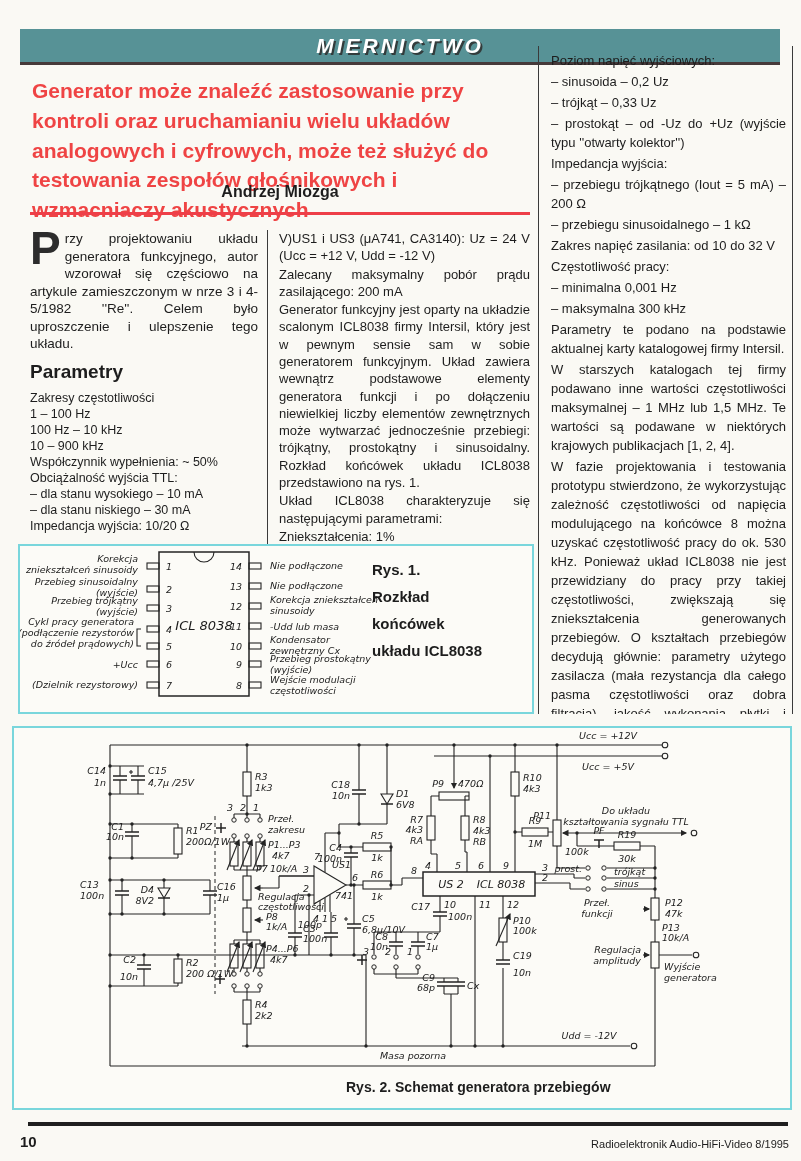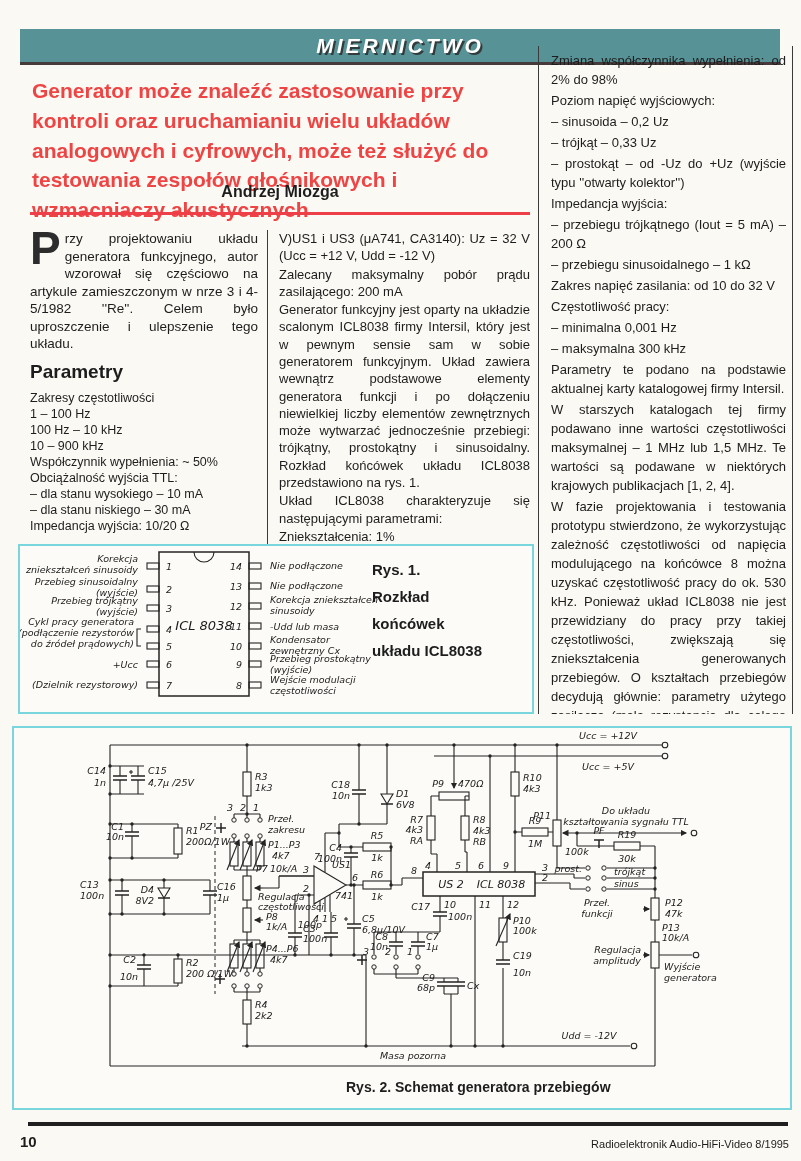--- a/index.html
+++ b/index.html
@@ -77,30 +77,29 @@
     <div class="pline">Współczynnik wypełnienia: ~ 50%</div>
     <div class="pline">Obciążalność wyjścia TTL:</div>
     <div class="pline">– dla stanu wysokiego – 10 mA</div>
     <div class="pline">– dla stanu niskiego – 30 mA</div>
     <div class="pline">Impedancja wyjścia: 10/20 Ω</div>
     
     
   </div>
 
   <div class="abs col2">
-    <p>V)US1 i US3 (μA741, CA3140): Uz = 32 V (Ucc = +12 V, Udd = -12 V)</p>
+    <p>V)US1 i US3 (μA741, CA3140): Uz = 24 V (Ucc = +12 V, Udd = -12 V)</p>
     <p>Zalecany maksymalny pobór prądu zasilającego: 200 mA</p>
     <p>Generator funkcyjny jest oparty na układzie scalonym ICL8038 firmy Intersil, który jest w pewnym sensie sam w sobie generatorem funkcyjnym. Układ zawiera wewnątrz podstawowe elementy generatora funkcji i po dołączeniu niewielkiej liczby elementów zewnętrznych może wytwarzać jednocześnie przebiegi: trójkątny, prostokątny i sinusoidalny. Rozkład końcówek układu ICL8038 przedstawiono na rys. 1.</p>
     <p>Układ ICL8038 charakteryzuje się następującymi parametrami:</p>
     <p>Zniekształcenia: 1%</p>
 
   </div>
 
   <div class="abs col3">
-    <p>Zmiana współczynnika wypełnienia: od 2% do 98%</p>
     <p>Poziom napięć wyjściowych:</p>
     <p>– sinusoida – 0,2 Uz</p>
     <p>– trójkąt – 0,33 Uz</p>
     <p>– prostokąt – od -Uz do +Uz (wyjście typu ''otwarty kolektor'')</p>
     <p>Impedancja wyjścia:</p>
     <p>– przebiegu trójkątnego (Iout = 5 mA) – 200 Ω</p>
     <p>– przebiegu sinusoidalnego – 1 kΩ</p>
     <p>Zakres napięć zasilania: od 10 do 32 V</p>
     <p>Częstotliwość pracy:</p>
     <p>– minimalna 0,001 Hz</p>

